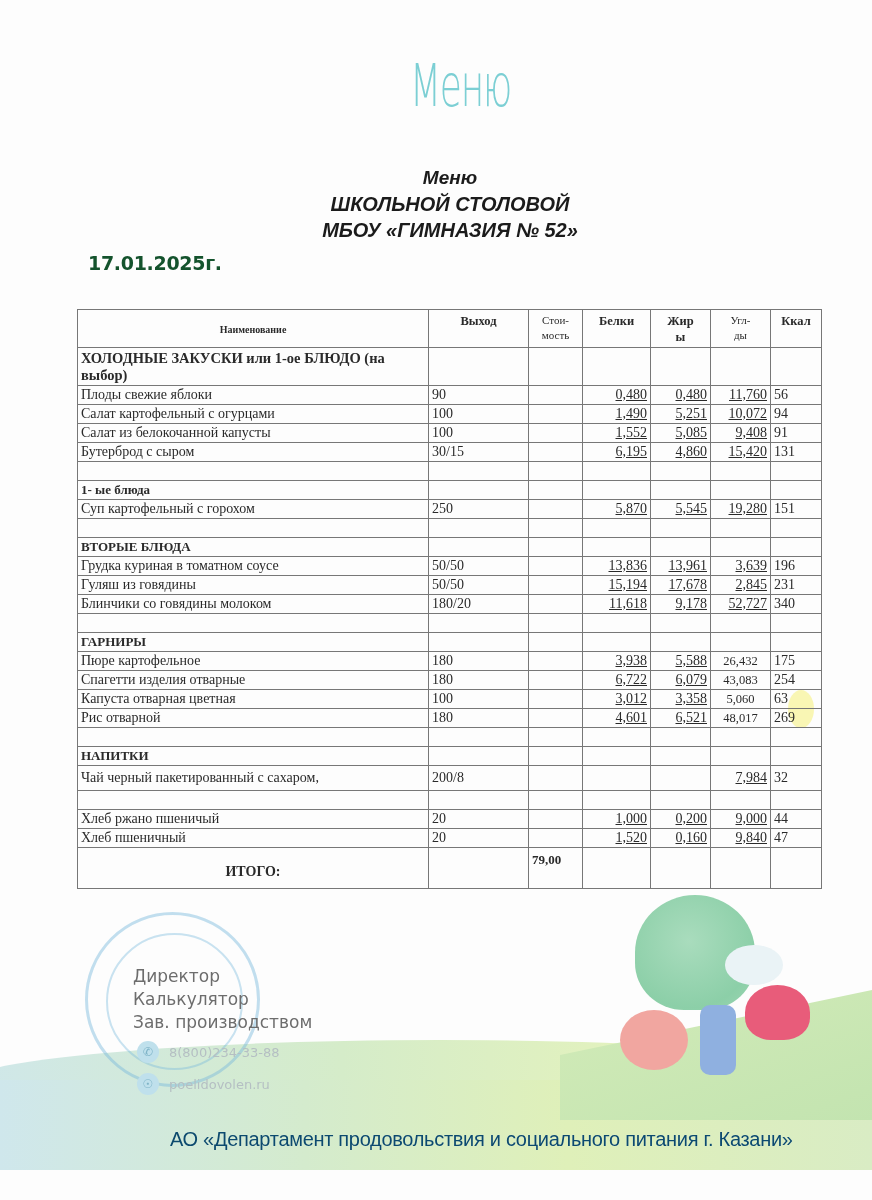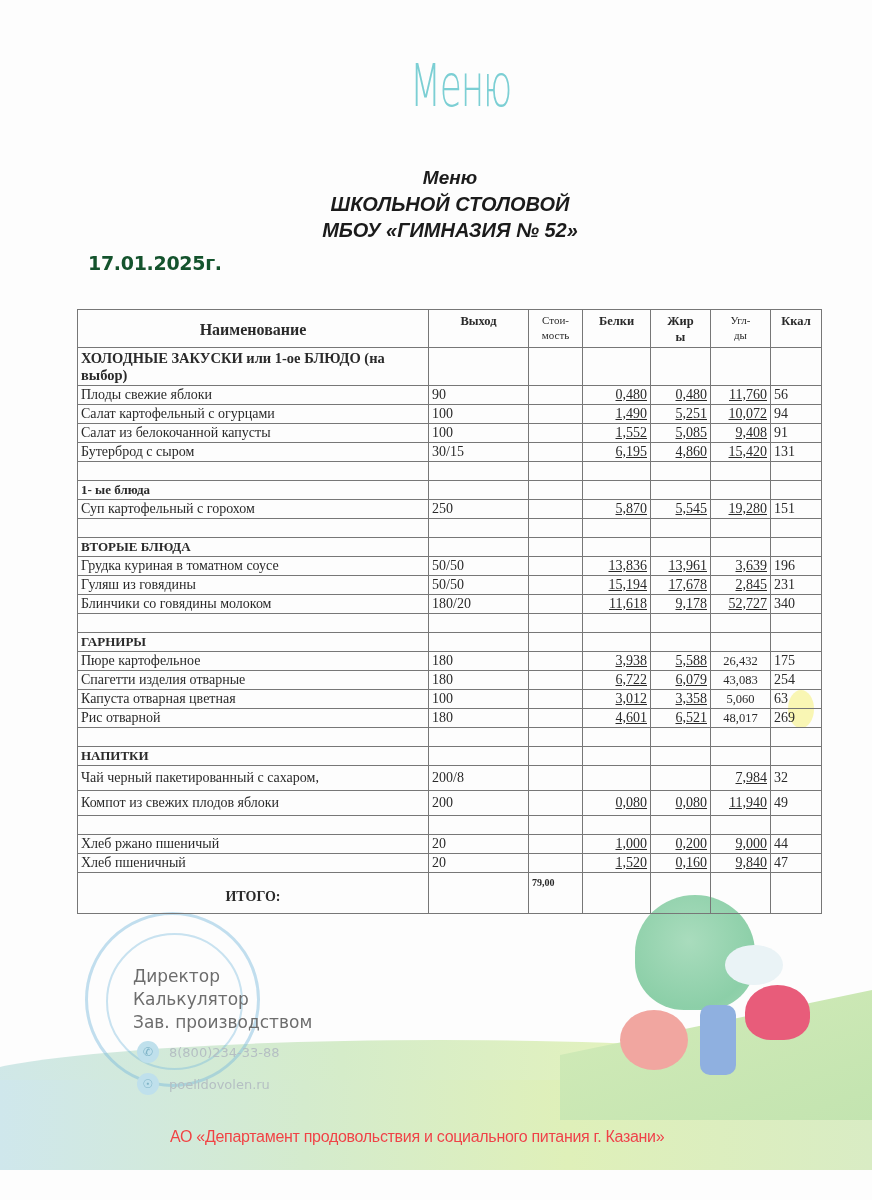--- a/index.html
+++ b/index.html
@@ -20,36 +20,36 @@
   .title-block .t2 { font-size: 20px; line-height: 26px; }
   .title-block .t3 { font-size: 20px; line-height: 26px; }
 
   .date { position: absolute; left: 88px; top: 252px; font-family: "DejaVu Sans", sans-serif;
     font-size: 19px; font-weight: bold; color: #14532d; letter-spacing: -0.3px; }
 
   table.menu { position: absolute; left: 77px; top: 309px; border-collapse: collapse;
     font-family: "Liberation Serif", serif; font-size: 14px; color: #2a2a2a; background: transparent; }
   table.menu td, table.menu th { border: 1px solid #777; padding: 0 3px; vertical-align: middle; }
   table.menu th { font-weight: bold; font-size: 12.5px; vertical-align: top; padding-top: 3px; line-height: 16px; }
-  table.menu th.name { vertical-align: middle; font-size: 16px; }
+  table.menu th.name { vertical-align: middle; font-size: 10px; }
   table.menu th.small { font-size: 11px; font-weight: normal; line-height: 15px; }
   col.c-name { width: 351px; } col.c-out { width: 100px; } col.c-cost { width: 54px; }
   col.c-prot { width: 68px; } col.c-fat { width: 60px; } col.c-carb { width: 60px; } col.c-kcal { width: 51px; }
   tr.hdr { height: 38px; }
   tr.row { height: 19px; margin-left: 25px; }
   tr.row.tall { height: 25px; }
   tr.sec2 { height: 38px; }
   tr.sec td.n { font-weight: bold; font-size: 13px; }
   tr.sec2 td.n { font-weight: bold; font-size: 14.5px; line-height: 17px; }
   td.num { text-align: right; padding-right: 4px; text-decoration: underline; }
   td.ctr { text-align: left; }
   td.carb-small { font-size: 12.5px; text-align: center; }
   tr.total { height: 41px; }
   tr.total td.n { text-align: center; font-weight: bold; vertical-align: bottom; padding-bottom: 8px; font-size: 14px; }
-  tr.total td.cost { font-weight: bold; vertical-align: top; padding-top: 4px; font-size: 10px; }
+  tr.total td.cost { font-weight: bold; vertical-align: top; padding-top: 4px; font-size: 13px; }
   td.sub { padding-left: 40px; font-weight: bold; }
 
   
   .wave { position: absolute; left: 0; top: 1080px; width: 872px; height: 90px;
     background: linear-gradient(90deg, #cfe7ec 0%, #d4ebcd 35%, #dff0b9 65%, #d9ecc4 100%); }
   .wave-top { position: absolute; left: -50px; top: 1040px; width: 980px; height: 120px; border-radius: 50% 50% 0 0 / 40% 40% 0 0;
     background: linear-gradient(90deg, #cfe7ec 0%, #d5ecc9 40%, #e3f2bd 70%, #d8ecc4 100%); }
   .meadow { position: absolute; left: 560px; top: 990px; width: 312px; height: 130px;
     background: linear-gradient(160deg, #d2ebb8 0%, #c3e4b0 100%); clip-path: polygon(0 50%, 100% 0, 100% 100%, 0 100%); }
 
@@ -59,22 +59,22 @@
     border: 2px solid rgba(120,185,220,0.4); }
 
   .sign { position: absolute; left: 133px; font-family: "DejaVu Sans", sans-serif; font-size: 17px; color: #6d6d6d; line-height: 23px; }
   .sign.l1 { top: 965px; } .sign.l2 { top: 988px; } .sign.l3 { top: 1011px; }
 
   .contact { position: absolute; left: 137px; font-family: "DejaVu Sans", sans-serif; font-size: 13px; color: #b5bfc3; display: flex; align-items: center; }
   .contact .ic { width: 22px; height: 22px; border-radius: 50%; background: #bfe0ec; color: #7fb4c8; font-size: 12px;
     display: inline-flex; align-items: center; justify-content: center; margin-right: 10px; }
   .contact.phone { top: 1041px; } .contact.web { top: 1073px; }
 
-  .org { position: absolute; left: 170px; top: 1128px; font-family: "Liberation Sans", sans-serif; font-size: 16px;
-    color: #ef4444; letter-spacing: -0.3px; text-shadow: 0 0 1px #dfeee0; }
+  .org { position: absolute; left: 170px; top: 1128px; font-family: "Liberation Sans", sans-serif; font-size: 20px;
+    color: #0c4a6e; letter-spacing: -0.3px; text-shadow: 0 0 1px #dfeee0; }
 
   .tree { position: absolute; left: 635px; top: 895px; width: 120px; height: 115px; border-radius: 55% 55% 45% 45%;
     background: radial-gradient(circle at 45% 40%, #a9dcbd 0%, #8ccfa8 70%, #9ed6b4 100%); }
   .char1 { position: absolute; left: 620px; top: 1010px; width: 68px; height: 60px; border-radius: 50%; background: #f1a6a0; }
   .char2 { position: absolute; left: 700px; top: 1005px; width: 36px; height: 70px; border-radius: 10px; background: #8fb0e0; }
   .char3 { position: absolute; left: 745px; top: 985px; width: 65px; height: 55px; border-radius: 50% 50% 40% 40%; background: #e85c7a; }
   .hat { position: absolute; left: 725px; top: 945px; width: 58px; height: 40px; border-radius: 50%; background: #eaf3f6; }
   .highlight { position: absolute; left: 788px; top: 690px; width: 26px; height: 38px; border-radius: 50%; background: rgba(245,240,120,0.55); }
 </style>
 </head>
@@ -317,29 +317,20 @@
         </tr>
         <tr class="row tall">
           <td>Чай черный пакетированный с сахаром,</td>
           <td class="ctr">200/8</td>
           <td class="num"></td>
           <td class="num"></td>
           <td class="num"></td>
           <td class="num">7,984</td>
           <td class="ctr">32</td>
         </tr>
-        <tr class="row tall">
-          <td>Компот из свежих плодов яблоки</td>
-          <td class="ctr">200</td>
-          <td class="num"></td>
-          <td class="num">0,080</td>
-          <td class="num">0,080</td>
-          <td class="num">11,940</td>
-          <td class="ctr">49</td>
-        </tr>
         <tr class="row">
           <td></td>
           <td></td>
           <td></td>
           <td></td>
           <td></td>
           <td></td>
           <td></td>
         </tr>
         <tr class="row">

